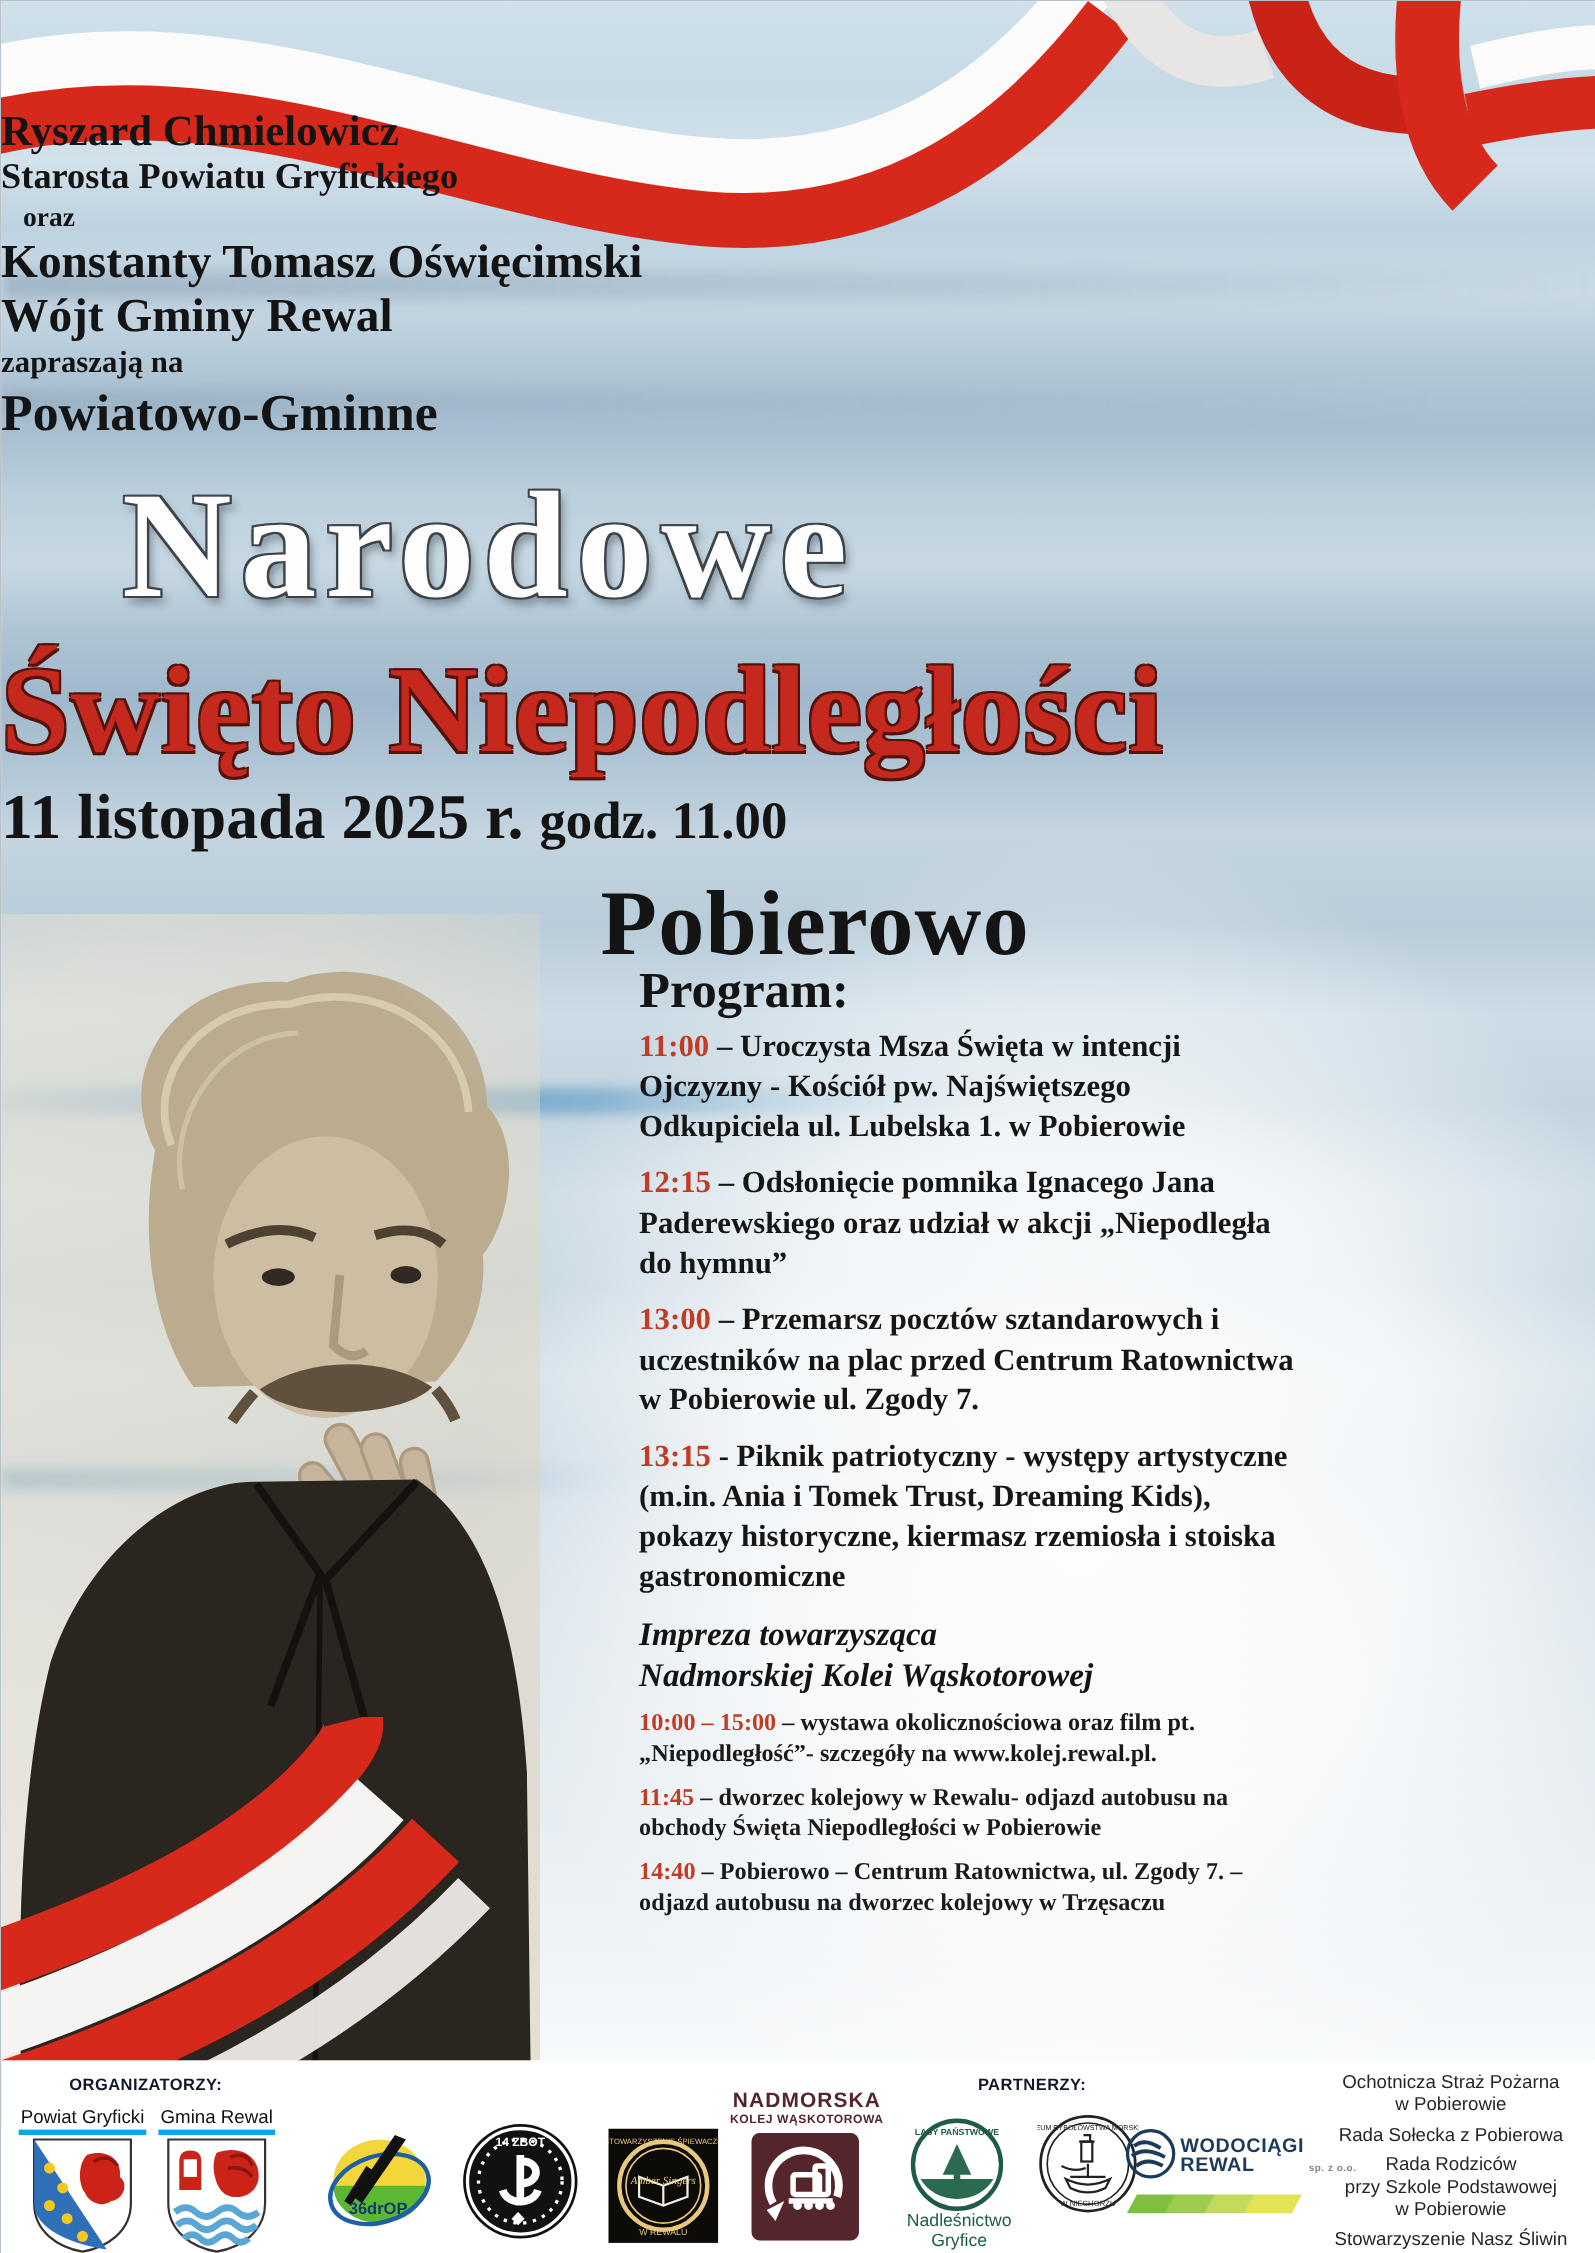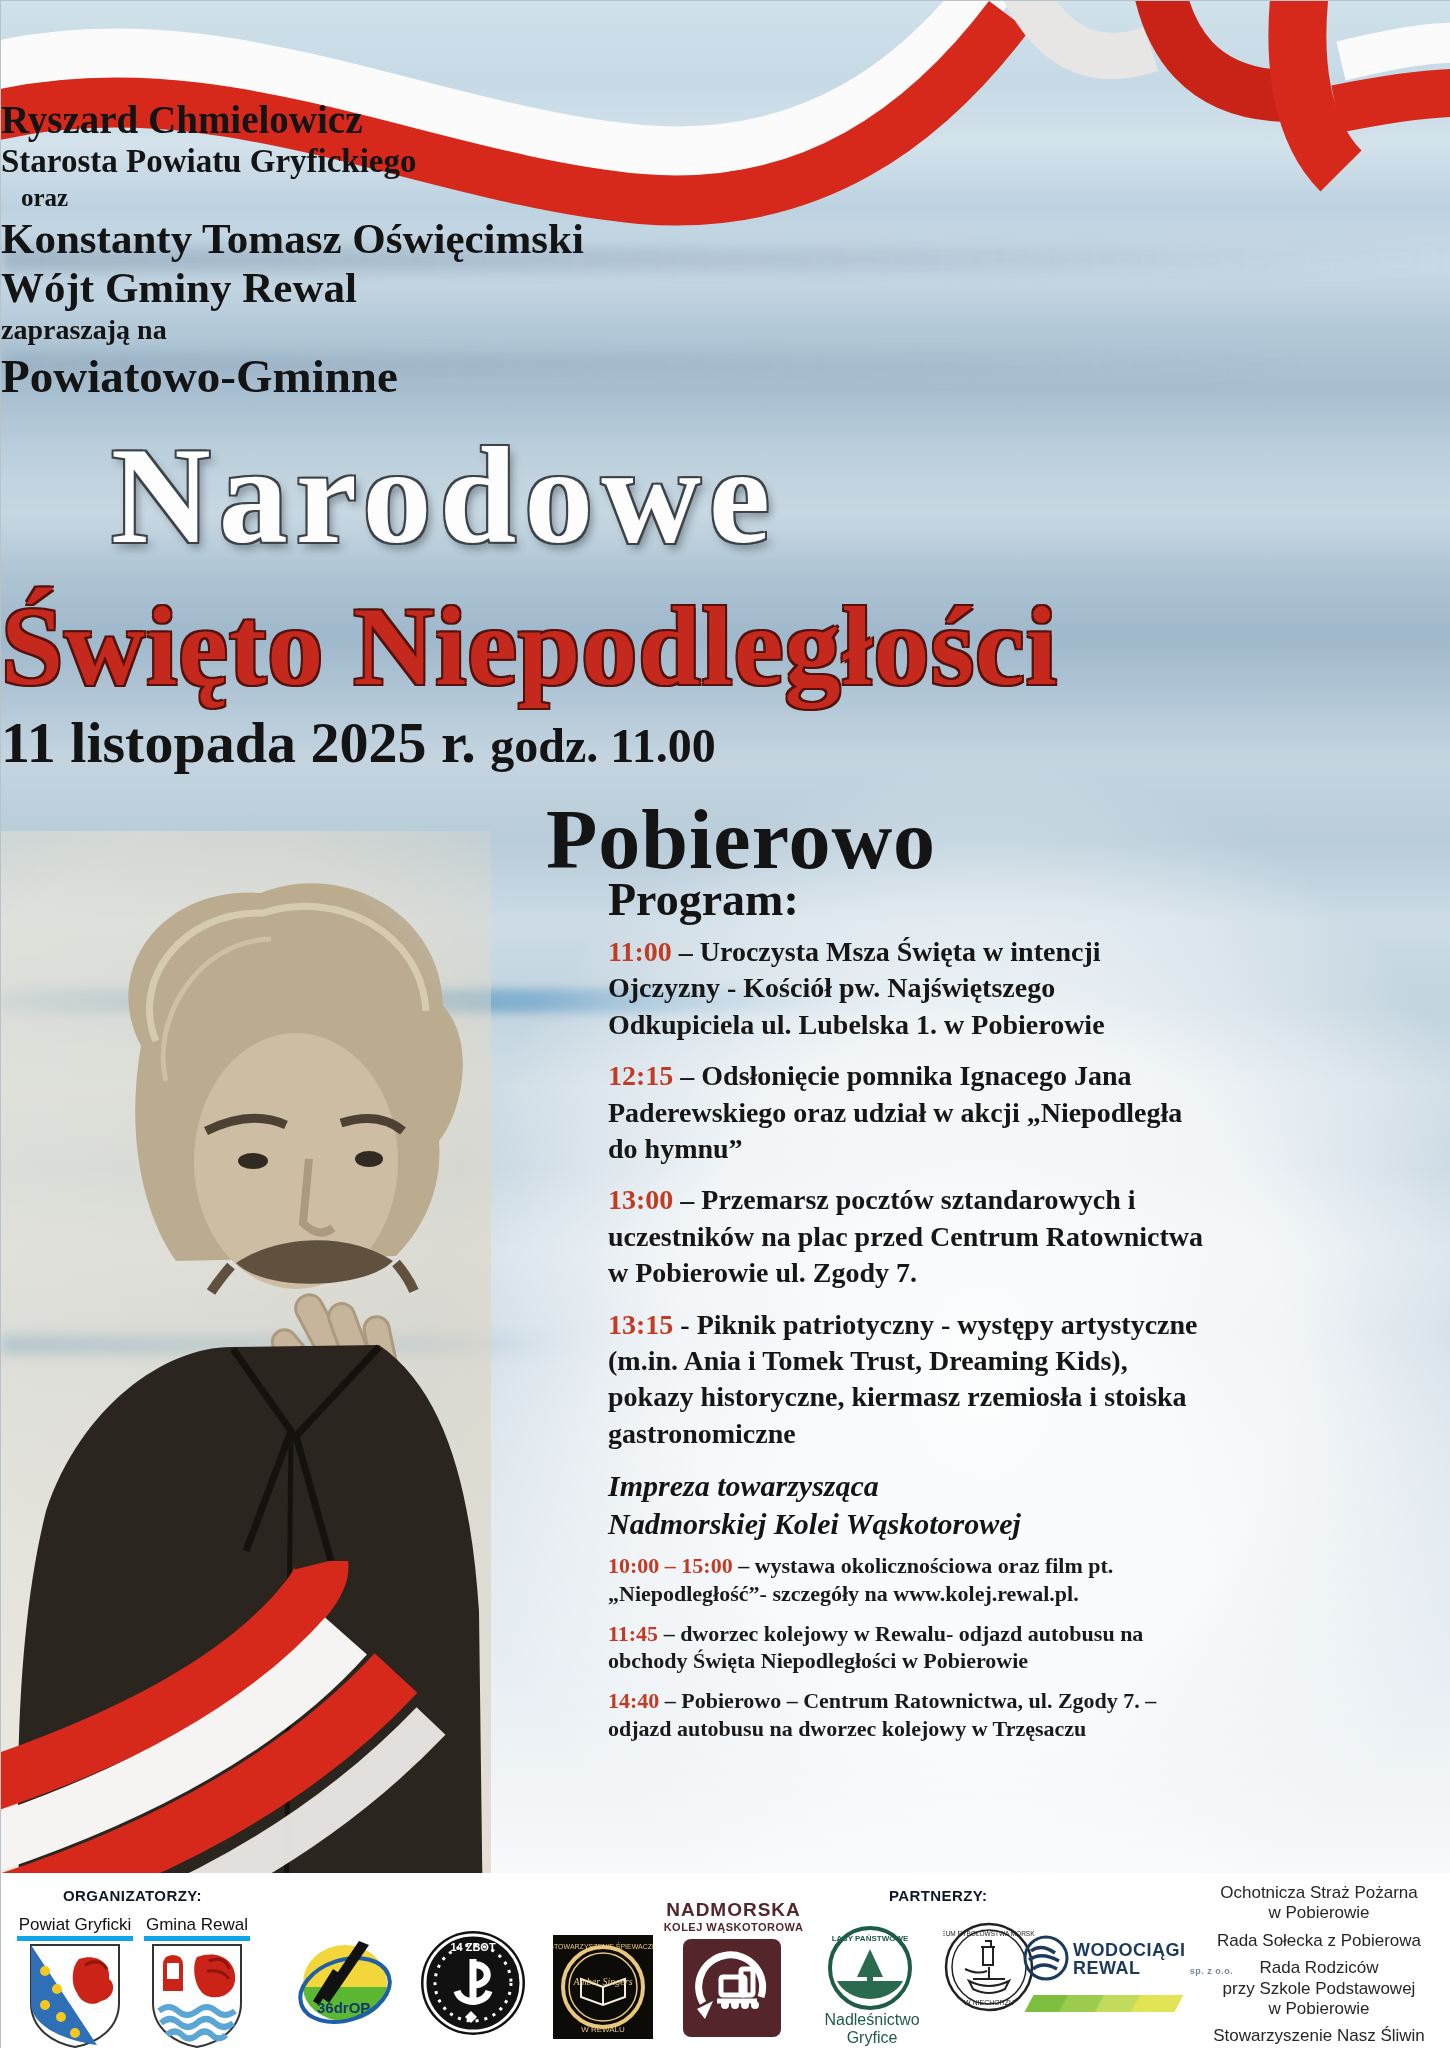--- a/index.html
+++ b/index.html
@@ -63,21 +63,21 @@
   .t-red{
     top:568px; left:0; width:1450px; font-size:112px; font-weight:700;
     color:#c5281c; letter-spacing:1px;
     text-shadow:-2px -2px 0 #53120c, 2px -2px 0 #53120c, -2px 2px 0 #53120c, 2px 2px 0 #53120c;
     margin-top:13px;
   }
   .t-date{top:708px; font-size:58px; font-weight:700;}
   .t-date .godz{font-size:48px;}
   .t-place{top:790px; left:545px; width:620px; font-size:84px; font-weight:700; letter-spacing:1px;}
   
-  .program{position:absolute; left:580px; top:872px; width:600px;margin-left:27px;}
+  .program{position:absolute; left:580px; top:872px; width:600px;}
   .p-head{font-size:46px; font-weight:700; margin:0 0 8px 0;}
   .pi{margin:0 0 15px 0; font-size:28px; line-height:1.30; font-weight:700; color:#161616;}
   .pi .time{color:#c23b24;}
   .side-head{margin:6px 0 10px 0; font-size:30px; line-height:1.25; font-style:italic; font-weight:700; white-space:pre-line;}
   .si{margin:0 0 12px 0; font-size:22px; line-height:1.26; font-weight:700; color:#1a1a1a;}
   .si .time{color:#c23b24;}
   
   .footer{position:absolute; left:0; right:0; top:1872px; bottom:0; background:#fff;
           font-family:"Liberation Sans","DejaVu Sans",sans-serif;}
   .f-label{position:absolute; font-size:15px; font-weight:700; color:#0f172a; letter-spacing:.4px;}

